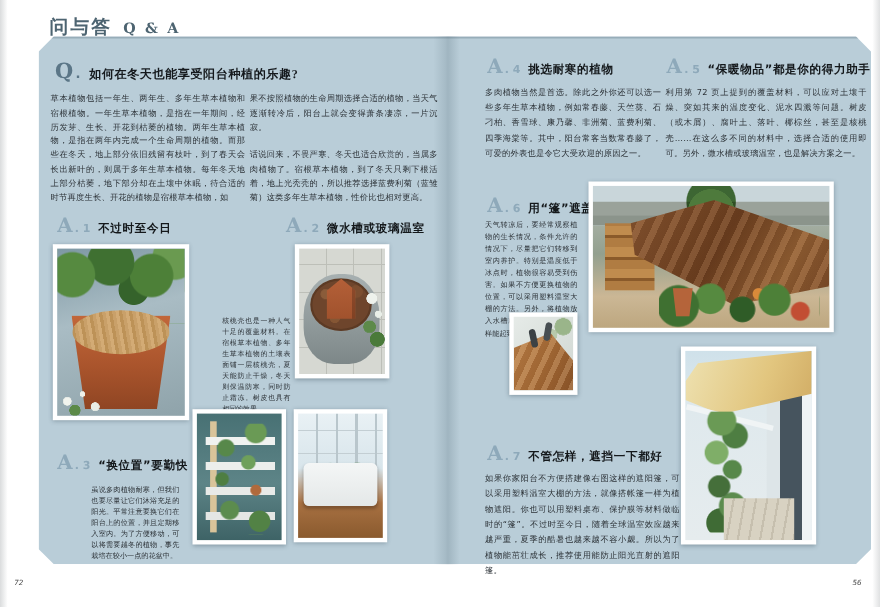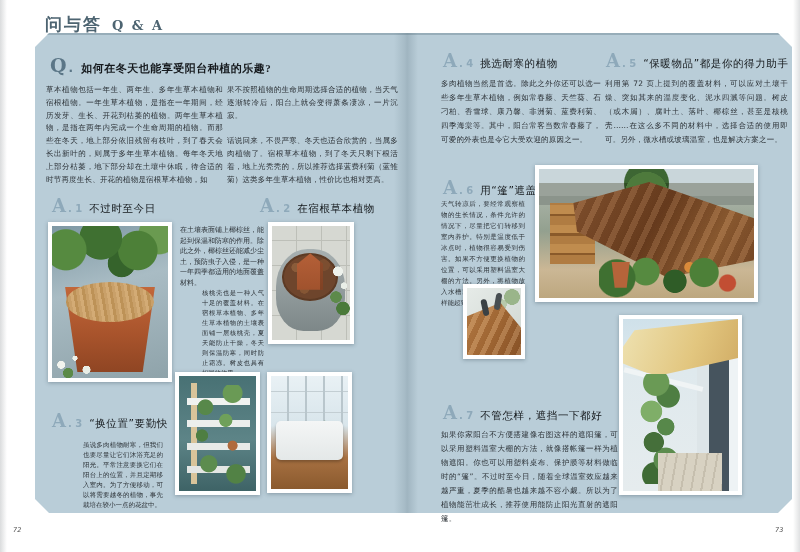--- a/index.html
+++ b/index.html
@@ -25,21 +25,21 @@
   .q-title { font-size:11px; font-weight:bold; color:#15191d; letter-spacing:.5px;font-family:Liberation Serif, serif; }
 
   .bodytxt { position:absolute; font-size:7.5px; line-height:12.8px; color:#2c3237; text-align:justify; z-index:2; letter-spacing:.2px; }
   .bodytxt p + p { margin-top:12.8px; }
   .ans-body { line-height:14px; }
   .cap { font-size:6.5px; line-height:10px; letter-spacing:0; }
 
   .alabel { position:absolute; display:flex; align-items:baseline; z-index:2; white-space:nowrap; }
   .a-letter { font-family:"DejaVu Serif",serif; font-size:18px; font-weight:bold; color:#8ea9ba; }
   .a-num { font-size:10px; font-weight:bold; color:#8ea9ba; margin:0 7px 0 2px; }
-  .a-title { font-size:10.5px; font-weight:normal; color:#14181b; letter-spacing:.6px; }
+  .a-title { font-size:10.5px; font-weight:bold; color:#14181b; letter-spacing:.6px; }
 
   .pagenum { position:absolute; top:526px; font-size:6.5px; font-style:italic; color:#4a4a4a; z-index:2; }
 
   .photo { position:absolute; background:#fff; padding:4px; box-shadow:0 1px 4px rgba(55,75,88,.4); z-index:2; }
   .ph { position:relative; width:100%; height:100%; overflow:hidden; }
   .shape { position:absolute; }
 
   
   .ph1 { background:linear-gradient(165deg,#7e98a4 0%,#a9bcc4 40%,#8fa3aa 100%); }
   .p1-leaves { inset:0 0 55% 0;
@@ -217,34 +217,33 @@
   <div class="bodytxt q-col2">
     <p>果不按照植物的生命周期选择合适的植物，当天气逐渐转冷后，阳台上就会变得萧条凄凉，一片沉寂。</p>
     <p>话说回来，不畏严寒、冬天也适合欣赏的，当属多肉植物了。宿根草本植物，到了冬天只剩下根活着，地上光秃秃的，所以推荐选择蓝费利菊（蓝雏菊）这类多年生草本植物，性价比也相对更高。</p>
   </div>
 
   <div class="alabel ah1">
     <span class="a-letter">A</span>
     <span class="a-num">. 1</span>
     <span class="a-title">不过时至今日</span>
   </div>
-  <div class="bodytxt cap cap1">在土壤表面铺上椰棕丝，能起到保温和防寒的作用。除此之外，椰棕丝还能减少尘土，预防虫子入侵，是一种一年四季都适用的地面覆盖材料。</div>
   <div class="photo photo1">
     <div class="ph ph1">
       <div class="shape p1-leaves"></div>
       <div class="shape p1-pot"></div>
       <div class="shape p1-fiber"></div>
       <div class="shape p1-flowers"></div>
     </div>
   </div>
 
   <div class="alabel ah2">
     <span class="a-letter">A</span>
     <span class="a-num">. 2</span>
-    <span class="a-title">在宿根草本植物</span>
+    <span class="a-title">微水槽或玻璃温室</span>
   </div>
   <div class="bodytxt cap cap2">核桃壳也是一种人气十足的覆盖材料。在宿根草本植物、多年生草本植物的土壤表面铺一层核桃壳，夏天能防止干燥，冬天则保温防寒，同时防止霜冻。树皮也具有相同的效果。</div>
   <div class="photo photo2">
     <div class="ph ph2">
       <div class="shape p2-tiles"></div>
       <div class="shape p2-pot"></div>
       <div class="shape p2-mulch"></div>
       <div class="shape p2-house"></div>
       <div class="shape p2-green"></div>
     </div>
@@ -322,14 +321,14 @@
     <div class="ph ph7">
       <div class="shape p7-wall"></div>
       <div class="shape p7-awning"></div>
       <div class="shape p7-rail"></div>
       <div class="shape p7-vines"></div>
       <div class="shape p7-floor"></div>
     </div>
   </div>
 
   <div class="pagenum" style="left:13px;">72</div>
-  <div class="pagenum" style="left:775px;">73</div>
+  <div class="pagenum" style="left:775px;">56</div>
 </div>
 
 </body></html>

